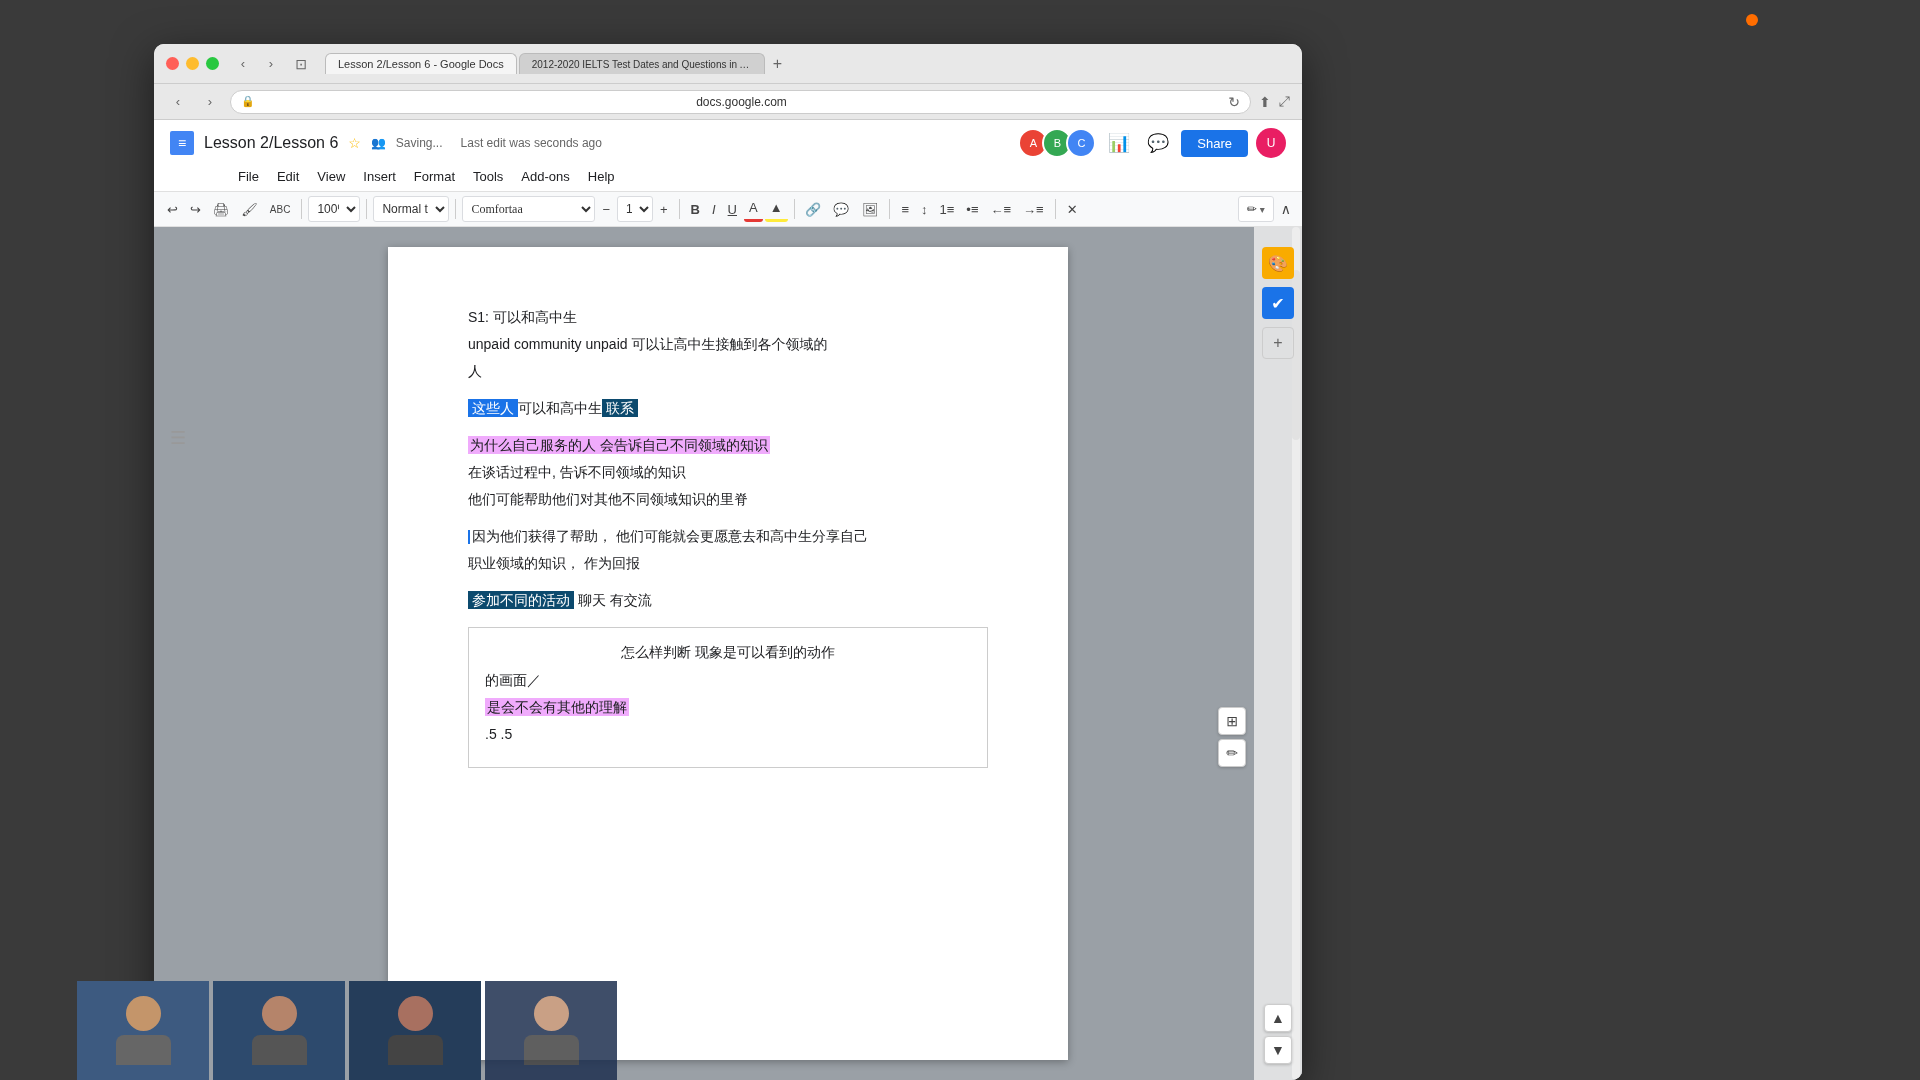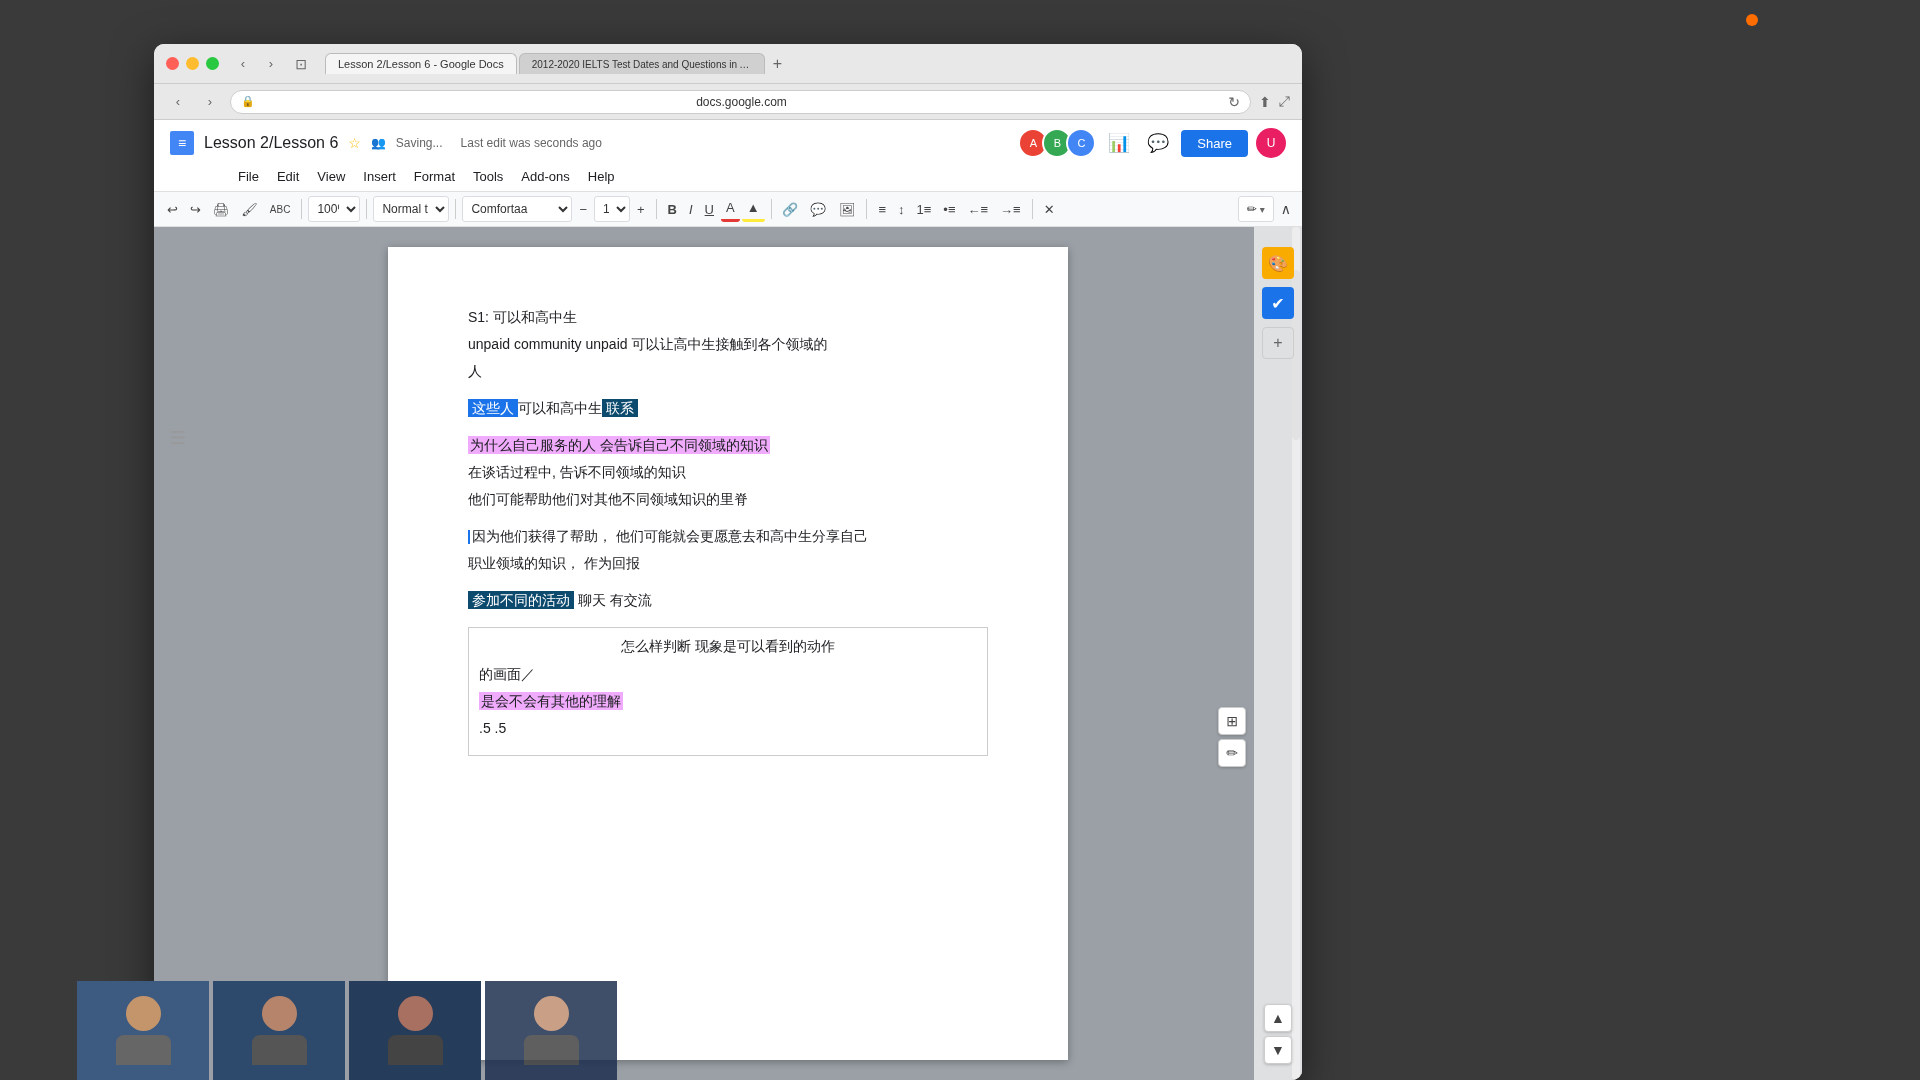--- a/index.html
+++ b/index.html
@@ -312,21 +312,21 @@
       border: 1px solid #dadce0;
       border-radius: 3px;
       background: white;
       font-size: 12px;
       padding: 0 4px;
       cursor: pointer;
       color: #333;
     }
     .toolbar-zoom { width: 52px; }
     .toolbar-style { width: 76px; }
-    .toolbar-font { width: 110px; }
+    .toolbar-font { width: 133px; font-family: Liberation Serif, serif; }
     .toolbar-size { width: 36px; }
 
     
     .doc-area {
       flex: 1;
       overflow-y: auto;
       background: #9aa0a6;
       display: flex;
       justify-content: center;
       padding: 20px 0;
@@ -367,21 +367,21 @@
       height: 14px;
       background: #1a73e8;
       vertical-align: text-bottom;
       margin-right: 2px;
     }
 
     .doc-section { margin-bottom: 16px; }
 
     .boxed-content {
       border: 1px solid #ccc;
-      padding: 10px;
+      padding: 16px;
       margin-top: 12px;
       background: white;
     }
     .boxed-title {
       font-size: 14px;
       color: #202124;
       margin-bottom: 8px;
       text-align: center;
     }
 

